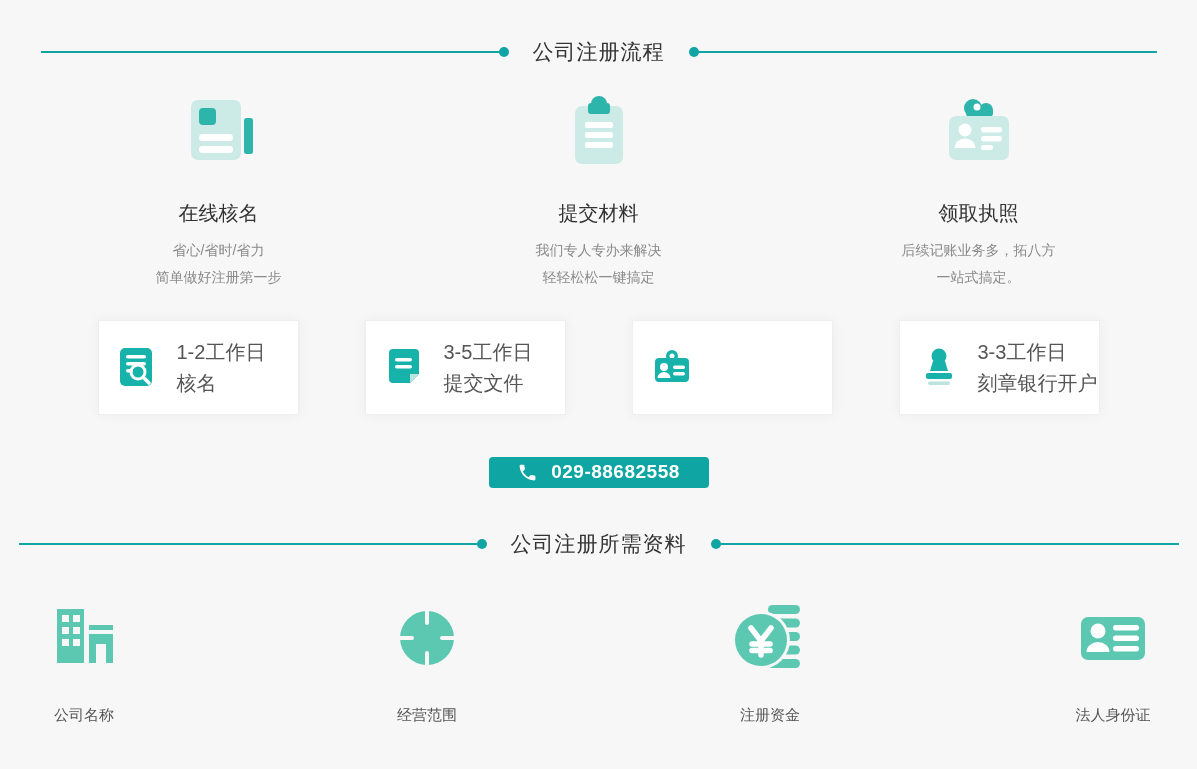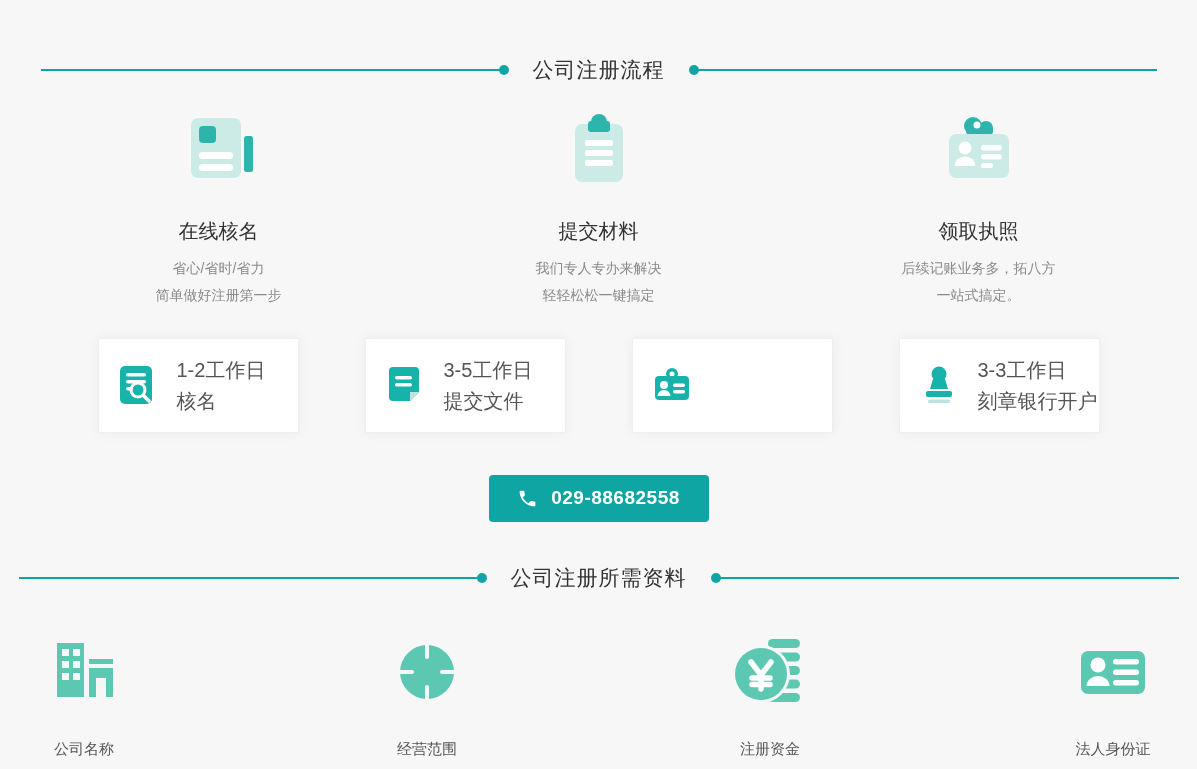--- a/index.html
+++ b/index.html
@@ -20,21 +20,21 @@
   body{
     width:1197px;height:769px;overflow:hidden;
     background:var(--page-bg);
     font-family:"Liberation Sans","DejaVu Sans",sans-serif;
     color:var(--heading-color);
   }
   
   .section-header{
     display:flex;align-items:center;justify-content:center;
   }
-  .section-header.first{padding-top:56px;}
+  .section-header.first{padding-top:38px;}
   .section-header.second{margin-top:42px;}
   .hr-line{
     width:466px;height:2px;background:var(--accent);position:relative;flex:0 0 auto;
   }
   .hr-line .dot{
     position:absolute;top:50%;width:10px;height:10px;border-radius:50%;
     background:var(--accent);transform:translateY(-50%);
   }
   .hr-line.left .dot{right:-2px;}
   .hr-line.right .dot{left:-2px;}
@@ -59,21 +59,21 @@
     width:201px;height:95px;background:#ffffff;border:1px solid #efefef;
     box-shadow:0 0 12px rgba(0,0,0,0.05);
     display:flex;align-items:center;padding-left:17px;
   }
   .card-icon{flex:0 0 auto;color:var(--card-icon);}
   .card-text{margin-left:17px;font-size:20px;color:var(--card-text);line-height:1;}
   .card-text .duration{margin-bottom:11px;}
   
   .phone-wrap{display:flex;justify-content:center;margin-top:42px;}
   .phone-button{
-    width:220px;height:47px;border:none;border-radius:4px;cursor:pointer;
+    width:220px;height:31px;border:none;border-radius:4px;cursor:pointer;
     background:var(--button-bg);color:#ffffff;
     display:flex;align-items:center;justify-content:center;gap:13px;
     font-family:inherit;
   }
   .phone-number{font-size:19px;font-weight:bold;letter-spacing:0.5px;}
   
   .materials{
     margin:34px 22px 0;display:flex;justify-content:space-between;
   }
   .material{

